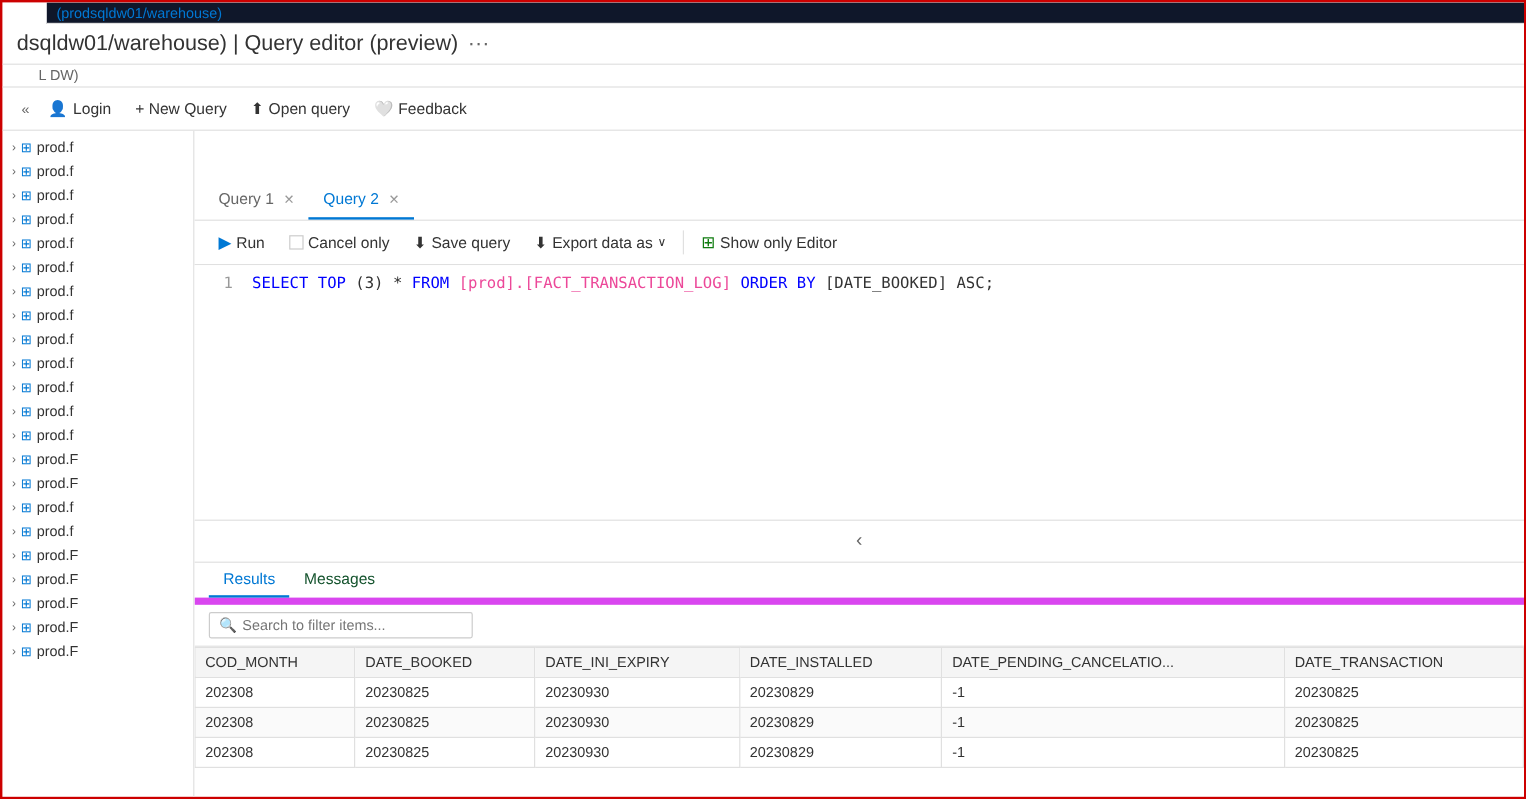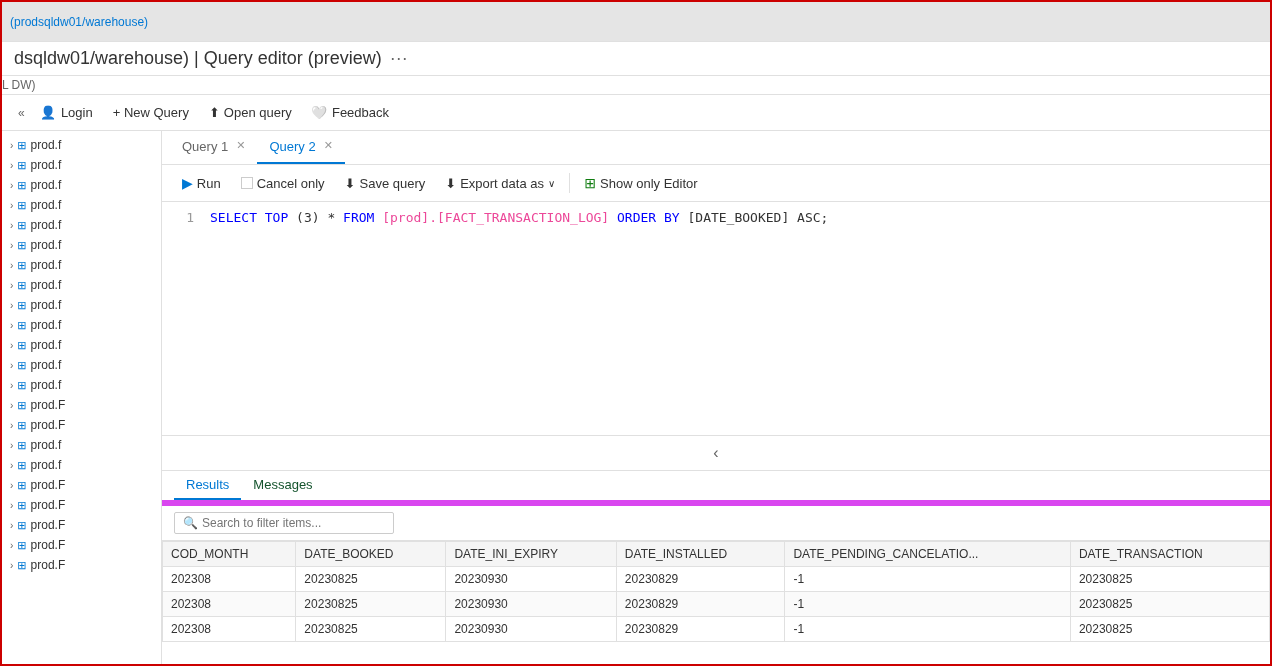--- a/index.html
+++ b/index.html
@@ -1,41 +1,41 @@
 <!DOCTYPE html>
 <html><head>
   <meta charset="utf-8">
   <style>
     * { box-sizing: border-box; margin: 0; padding: 0; }
     body { font-family: 'Segoe UI', Arial, sans-serif; font-size: 13px; background: #fff; border: 2px solid #c00; width: 1272px; height: 666px; overflow: hidden; }
 
-    .top-bar { background: #e5e5e5; padding: 12px 8px; border-bottom: 1px solid #e0e0e0; }
+    .top-bar { background: #0f172a; padding: 1px 8px; border-bottom: 1px solid #e0e0e0; margin-left: 37px; }
     .top-bar-title { color: #0078d4; font-size: 12px; cursor: pointer; }
 
     .header { display: flex; align-items: center; padding: 6px 12px; border-bottom: 1px solid #e0e0e0; }
     .header-title { font-size: 18px; font-weight: 400; color: #333; margin-right: 8px; }
     .header-dots { color: #666; font-size: 18px; cursor: pointer; }
 
-    .breadcrumb { padding: 2px 0; font-size: 12px; color: #666; border-bottom: 1px solid #e0e0e0; }
+    .breadcrumb { padding: 2px 30px; font-size: 12px; color: #666; border-bottom: 1px solid #e0e0e0; }
 
     .toolbar { display: flex; align-items: center; padding: 6px 12px; border-bottom: 1px solid #e0e0e0; gap: 4px; }
     .toolbar-btn { display: flex; align-items: center; gap: 4px; padding: 4px 8px; background: none; border: none; cursor: pointer; color: #333; font-size: 13px; border-radius: 2px; }
     .collapse-btn { background: none; border: none; cursor: pointer; color: #666; padding: 4px; font-size: 12px; }
 
     .main-layout { display: flex; height: calc(666px - 110px); }
 
     .sidebar { width: 160px; border-right: 1px solid #e0e0e0; overflow-y: auto; padding: 4px 0; flex-shrink: 0; }
     .sidebar-item { display: flex; align-items: center; gap: 4px; padding: 3px 8px; font-size: 12px; color: #333; cursor: pointer; white-space: nowrap; overflow: hidden; }
     .sidebar-item .arrow { color: #666; font-size: 10px; }
     .sidebar-item .table-icon { color: #0078d4; font-size: 11px; }
 
     .content-area { flex: 1; display: flex; flex-direction: column; overflow: hidden; }
 
     .tabs { display: flex; align-items: center; border-bottom: 1px solid #e0e0e0; padding: 0 8px; }
-    .tab { display: flex; align-items: flex-start; gap: 4px; padding: 8px 12px; font-size: 13px; cursor: pointer; color: #666; border-bottom: 2px solid transparent; }
+    .tab { display: flex; align-items: flex-end; gap: 4px; padding: 8px 12px; font-size: 13px; cursor: pointer; color: #666; border-bottom: 2px solid transparent; margin-top: 41px; }
     .tab.active { color: #0078d4; border-bottom: 2px solid #0078d4; }
     .tab .close-x { color: #999; font-size: 11px; cursor: pointer; margin-left: 4px; }
 
     .query-toolbar { display: flex; align-items: center; gap: 4px; padding: 6px 12px; border-bottom: 1px solid #e0e0e0; }
     .qt-btn { display: flex; align-items: center; gap: 4px; padding: 4px 8px; background: none; border: none; cursor: pointer; color: #333; font-size: 13px; border-radius: 2px; }
     .qt-separator { width: 1px; height: 20px; background: #e0e0e0; margin: 0 2px; }
 
     .editor-area { flex: 1; background: #fff; padding: 8px 12px; overflow: auto; border-bottom: 1px solid #e0e0e0; font-family: 'Consolas', monospace; font-size: 13px; min-height: 180px; max-height: 240px; }
     .editor-line { display: flex; gap: 16px; }
     .line-number { color: #999; min-width: 20px; text-align: right; }

